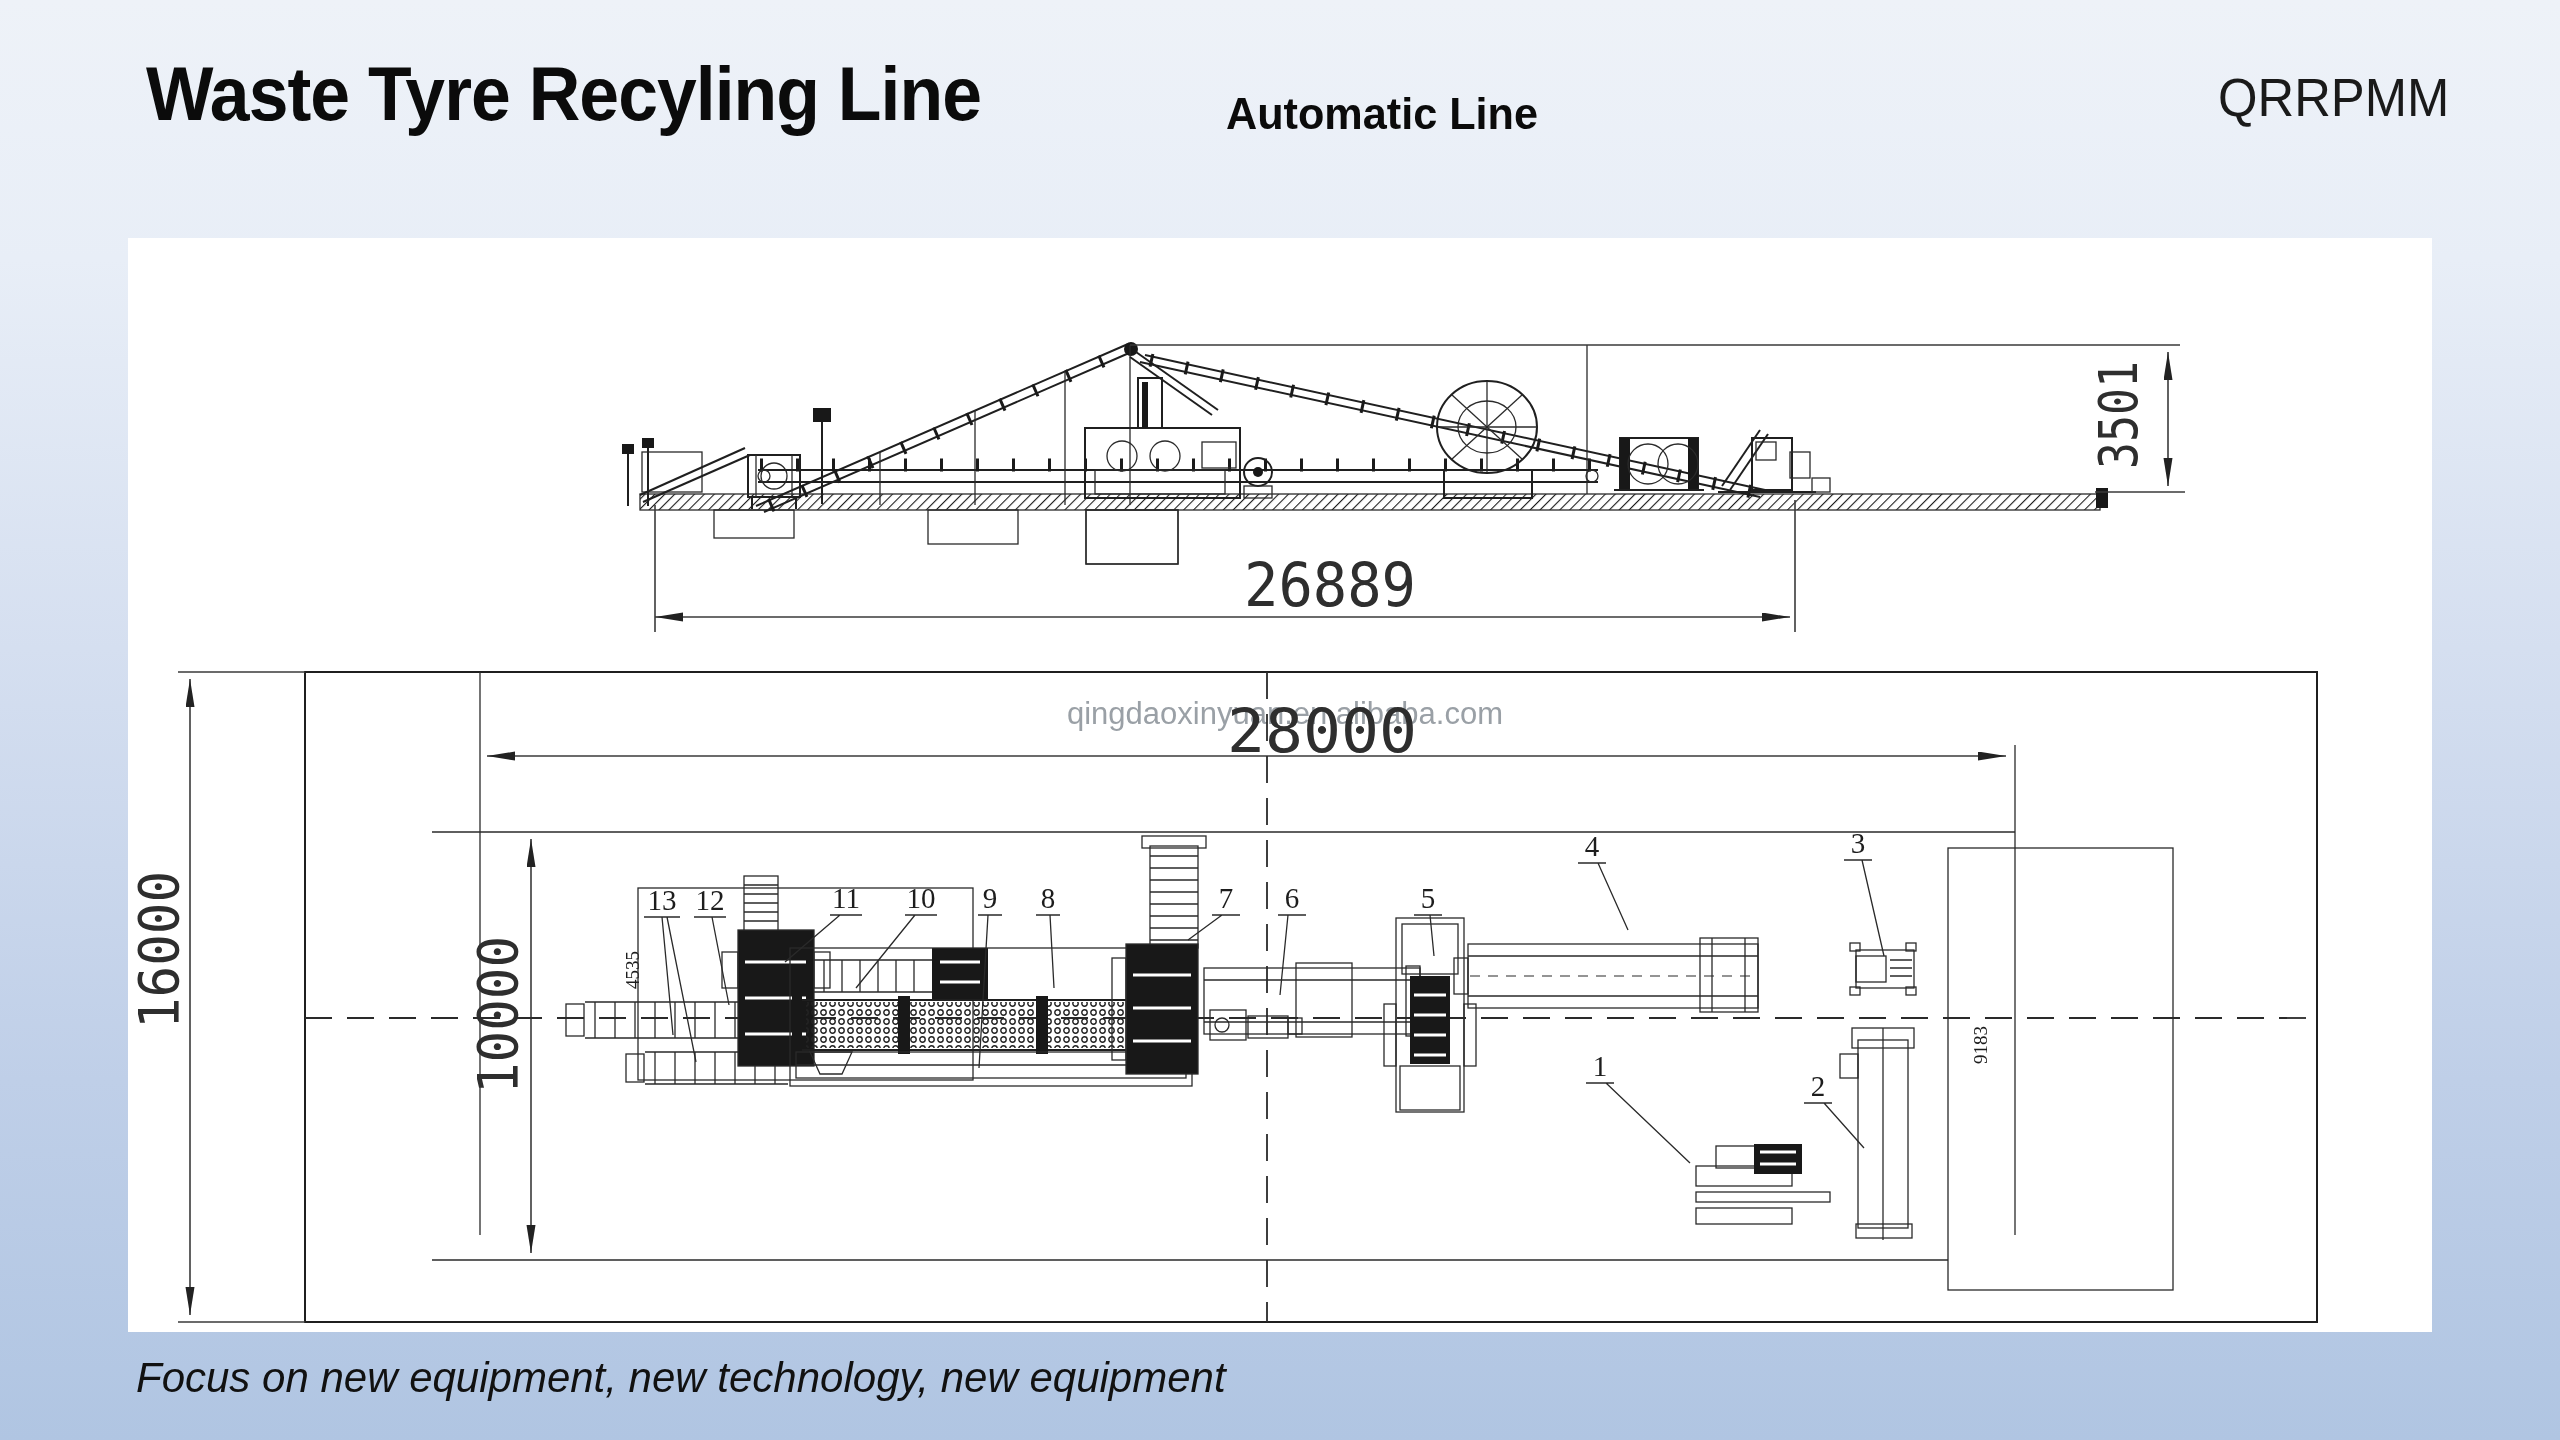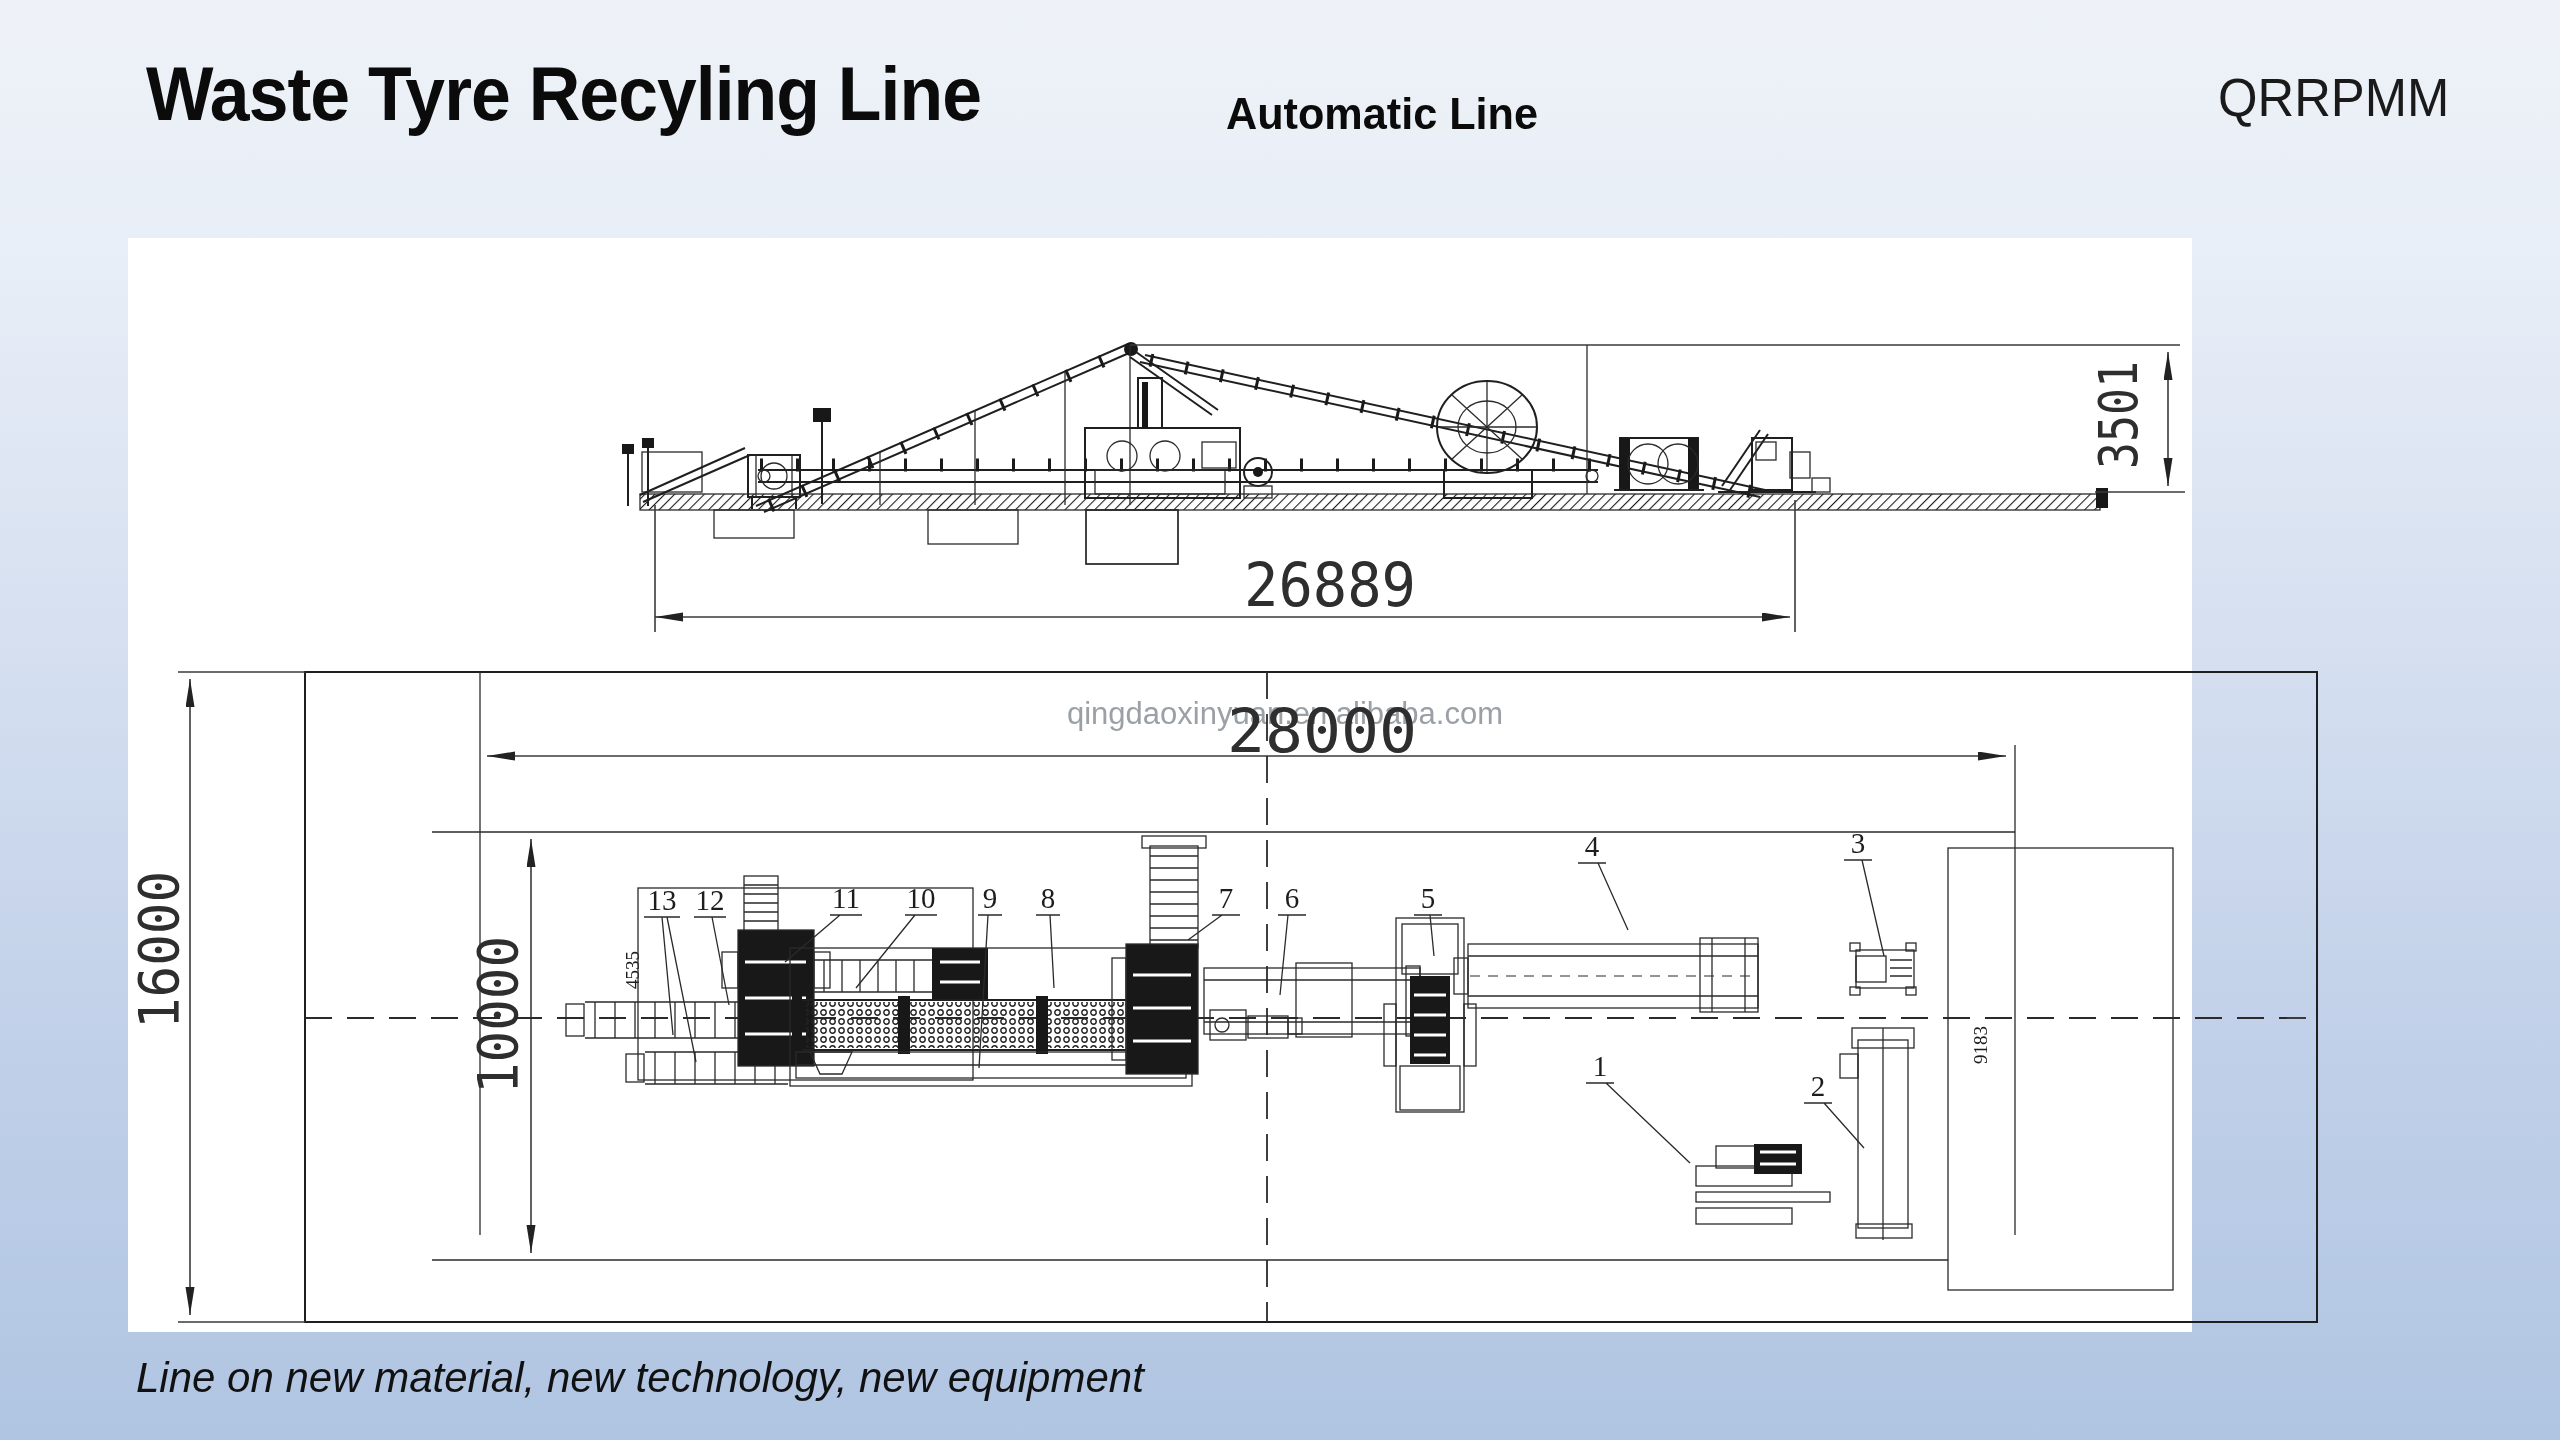--- a/index.html
+++ b/index.html
@@ -14,21 +14,21 @@
   }
   .subtitle{
     position:absolute;left:1226px;top:88px;font-size:45px;font-weight:bold;color:#0b0b0b;
     transform:scaleX(.96);transform-origin:left top;white-space:nowrap;
   }
   .brand{
     position:absolute;left:2218px;top:66px;font-size:54px;font-weight:normal;color:#1a1a1a;
     transform:scaleX(.94);transform-origin:left top;white-space:nowrap;
   }
   .panel{
-    position:absolute;left:128px;top:238px;width:2064px;height:1094px;background:#ffffff;
+    position:absolute;left:128px;top:238px;width:2304px;height:1094px;background:#ffffff;
   }
   .panel svg{position:absolute;left:0;top:0;width:2304px;height:1094px;display:block;}
   .footer{
     position:absolute;left:136px;top:1354px;font-size:42px;font-style:italic;color:#111;
     white-space:nowrap;
   }
   
   .ln{stroke:#1f1f1f;stroke-width:2;fill:none;}
   .thin{stroke:#2a2a2a;stroke-width:1.3;fill:none;}
   .dim{stroke:#3a3a3a;stroke-width:1.6;fill:none;}
@@ -359,14 +359,14 @@
           </g>
           <g>
             <text class="callout" x="1600" y="1076" text-anchor="middle">1</text>
             <path class="thin" d="M1586 1083 H1614 M1606 1083 L1690 1163"></path>
           </g>
         </g>
       </g>
     </svg>
   </div>
 
-  <div class="footer">Line on new material, new technology, new equipment</div>
+  <div class="footer">Focus on new equipment, new technology, new equipment</div>
 </div>
 
 </body></html>

